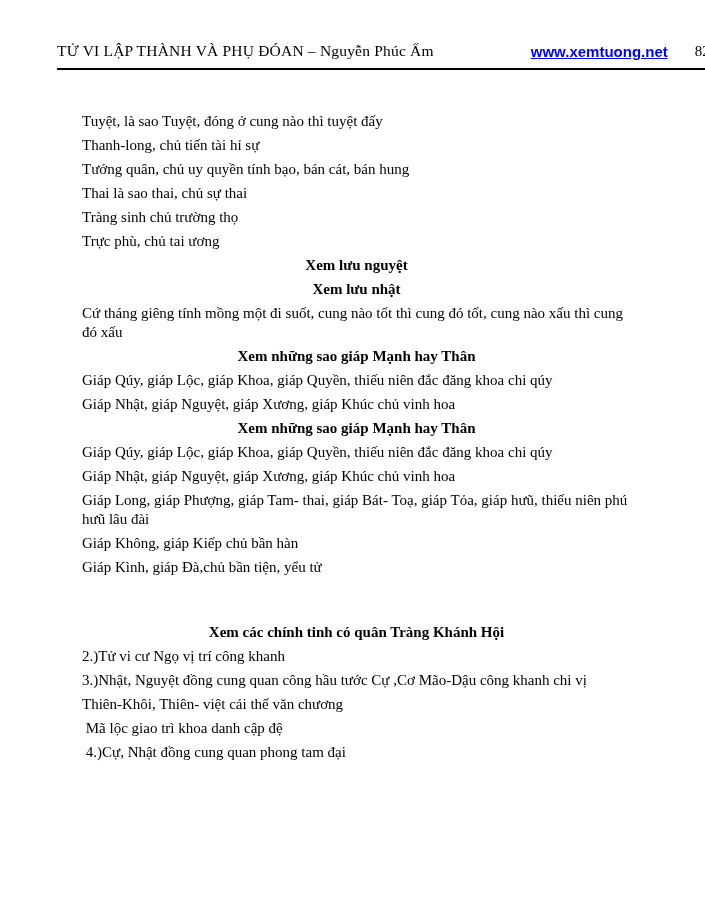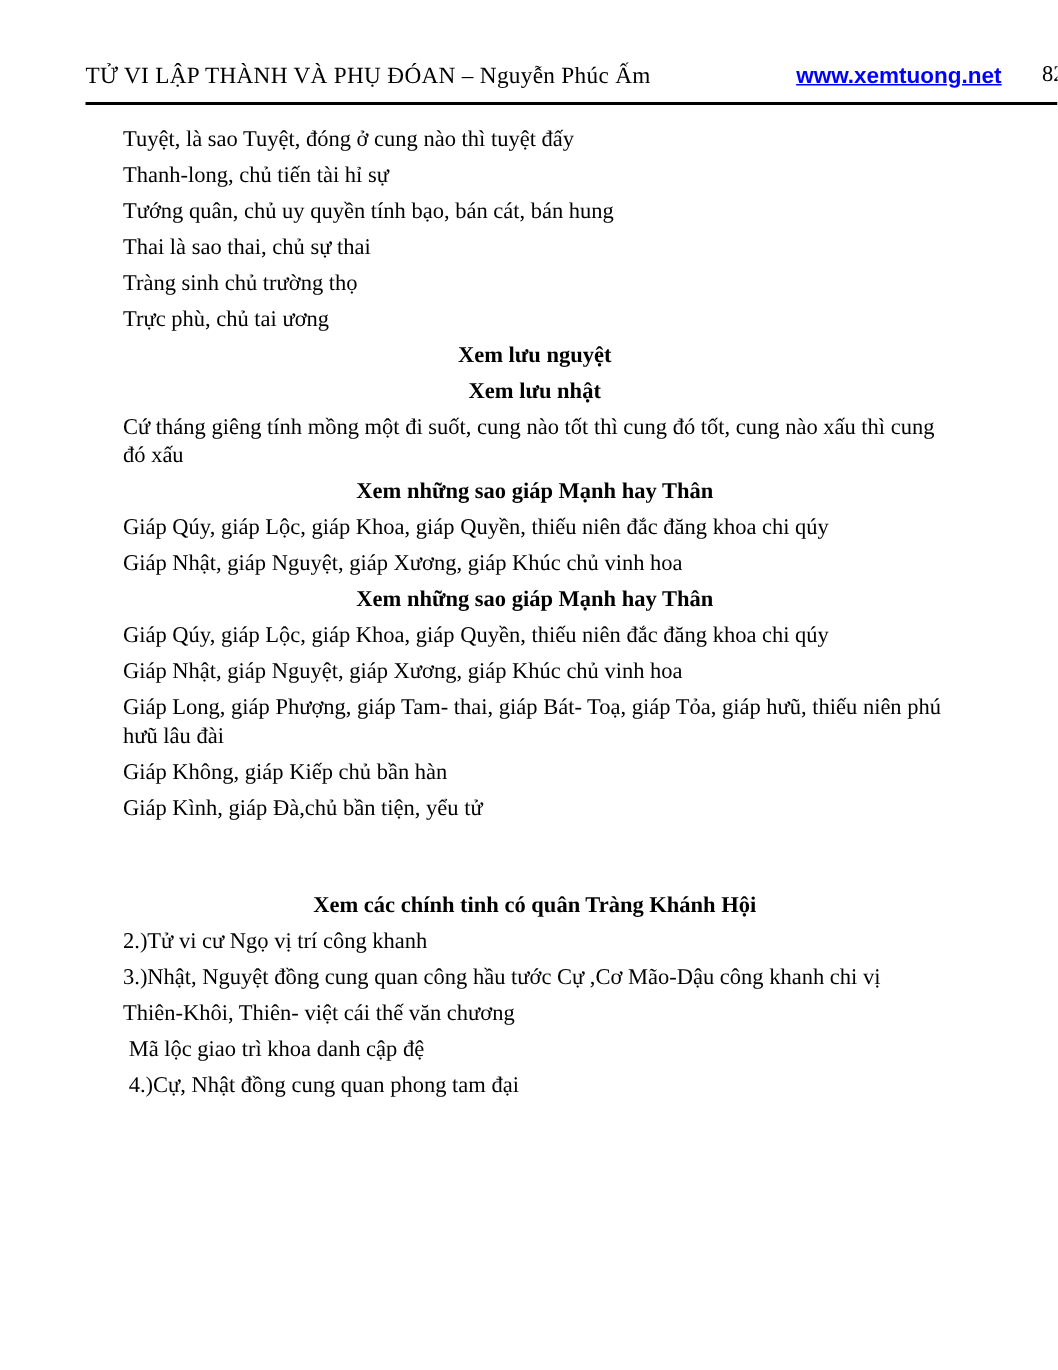--- a/index.html
+++ b/index.html
@@ -10,21 +10,21 @@
   body {
     width: 705px;
     height: 913px;
     font-family: "Liberation Serif", "DejaVu Serif", serif;
     color: #000000;
     overflow: hidden;
     position: relative;
   }
   .page-header {
     display: flex;
-    align-items: flex-start;
+    align-items: center;
     margin: 42px 12px 0 57px;
     white-space: nowrap;
   }
   .page-header .doc-title {
     font-size: 15.5px;
     letter-spacing: 0.2px;
   }
   .page-header .header-link {
     font-family: "Liberation Sans", "DejaVu Sans", sans-serif;
     font-weight: bold;
@@ -39,20 +39,21 @@
     margin-left: 27px;
   }
   .header-rule {
     border: none;
     border-top: 2px solid #000000;
     margin: 8px 0 0 57px;
   }
   .document-body {
     padding: 14px 74px 0 82px;
     font-size: 15px;
+    margin-top: 28px;
   }
   .block {
     white-space: pre-wrap;
     line-height: 19px;
     margin: 0 0 5px 0;
   }
   .block.line { }
   .block.paragraph { }
   .block.paragraph-indent {
     text-indent: 55px;

